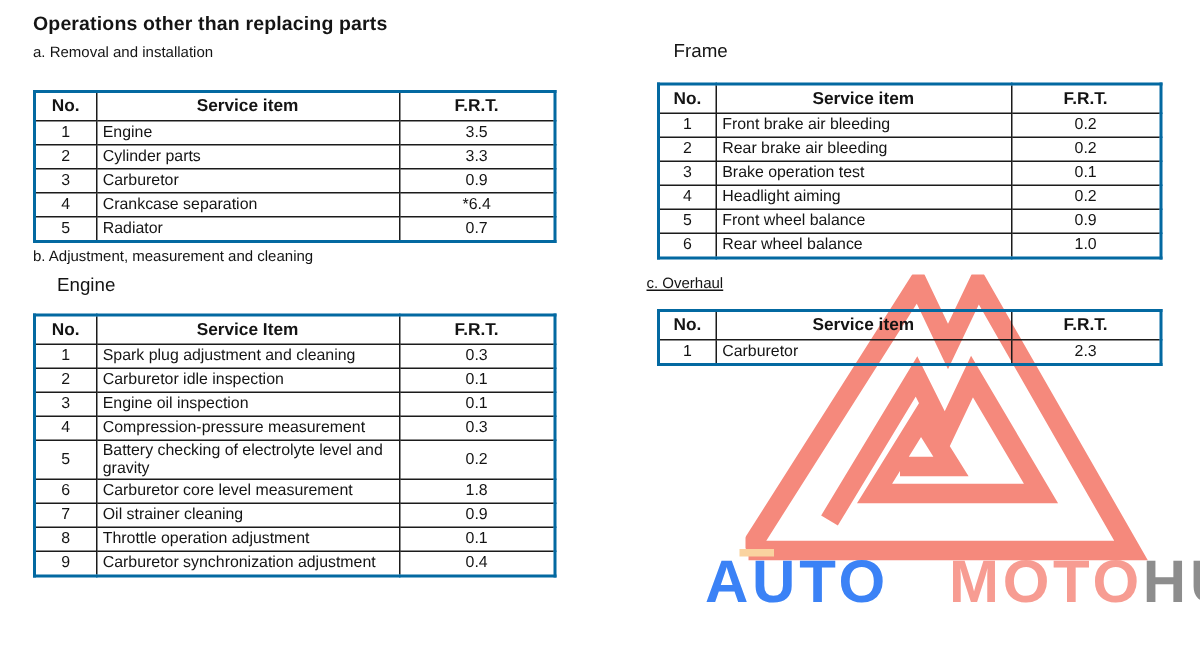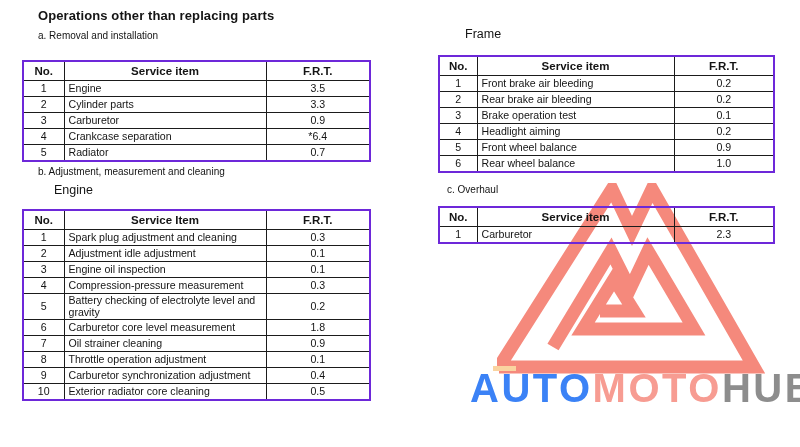--- a/index.html
+++ b/index.html
@@ -10,21 +10,21 @@
     -webkit-font-smoothing:antialiased;
   }
   .abs{position:absolute;}
   
   .doc-title{font-size:13px;font-weight:bold;letter-spacing:.1px;}
   .sec-head{font-size:10px;}
   .sub-head{font-size:12.5px;}
   
   table.doc-table{
     border-collapse:collapse;table-layout:fixed;background:transparent;
-    border:2px solid #6d28d9;z-index:2;position:absolute;
+    border:2px solid #0369a1;z-index:2;position:absolute;
   }
   table.doc-table th,table.doc-table td{
     border:1px solid #1b1b1b;overflow:hidden;
   }
   table.doc-table th{
     font-size:11.5px;font-weight:bold;height:16px;padding:1px 2px;text-align:center;
   }
   table.doc-table td{
     font-size:10.6px;height:13px;padding:1px 4px;line-height:1.1;
     vertical-align:middle;background:transparent;
@@ -34,33 +34,33 @@
   
   .left-tbl col.c-no{width:41px;} .left-tbl col.c-item{width:202px;} .left-tbl col.c-frt{width:104px;}
   .right-tbl col.c-no{width:38px;} .right-tbl col.c-item{width:197px;} .right-tbl col.c-frt{width:100px;}
   
   .logo-triangle{left:497px;top:183px;width:270px;height:192px;z-index:1;}
   .wordmark{
     left:470px;top:368px;z-index:1;white-space:nowrap;
     font-size:40px;font-weight:bold;letter-spacing:2.5px;line-height:1;
   }
   .u-dash{left:493px;top:366px;width:23px;height:5px;z-index:1;}
-  .z2{z-index:2;margin-left:16px;}
+  .z2{z-index:2;}
 </style>
 </head>
 <body>
 
 <div class="abs logo-triangle">
   <svg width="270" height="192" viewBox="0 0 270 192" xmlns="http://www.w3.org/2000/svg">
     <polyline points="2,184 115,6 135,48 155,6 257,184 2,184" fill="none" stroke="#F5897C" stroke-width="13" stroke-miterlimit="5"></polyline>
     <polyline points="56,164 114,68 133,106 151,68 197,146 86,146 117,96 137,128 103,128" fill="none" stroke="#F5897C" stroke-width="13" stroke-miterlimit="5"></polyline>
   </svg>
 </div>
 <div class="abs u-dash" style="background:#FAD3A0;"></div>
-<div class="abs wordmark"><span style="color:#3b82f6;">AUTO</span><span style="color:#F79C92;">MOTO</span><span style="color:#8D8D8D;">HUB</span></div>
+<div class="abs wordmark"><span style="color:#3b82f6;">AUTO</span><span style="color:#F79C92;margin-left:40px;">MOTO</span><span style="color:#8D8D8D;">HUB</span></div>
 
 <div class="abs doc-title z2" style="left:22px;top:8px;">Operations other than replacing parts</div>
 
 <div class="abs sec-head z2" style="left:22px;top:30px;">a. Removal and installation</div>
 
 <table class="doc-table left-tbl" style="left:22px;top:60px;width:348px;">
   <colgroup>
       <col class="c-no">
       <col class="c-item">
       <col class="c-frt">
@@ -119,21 +119,21 @@
       </tr>
     </thead>
     <tbody>
       <tr>
         <td class="num">1</td>
         <td class="item">Spark plug adjustment and cleaning</td>
         <td class="frt">0.3</td>
       </tr>
       <tr>
         <td class="num">2</td>
-        <td class="item">Adjustment idle adjustment</td>
+        <td class="item">Carburetor idle inspection</td>
         <td class="frt">0.1</td>
       </tr>
       <tr>
         <td class="num">3</td>
         <td class="item">Engine oil inspection</td>
         <td class="frt">0.1</td>
       </tr>
       <tr>
         <td class="num">4</td>
         <td class="item">Compression-pressure measurement</td>
@@ -157,25 +157,20 @@
       <tr>
         <td class="num">8</td>
         <td class="item">Throttle operation adjustment</td>
         <td class="frt">0.1</td>
       </tr>
       <tr>
         <td class="num">9</td>
         <td class="item">Carburetor synchronization adjustment</td>
         <td class="frt">0.4</td>
       </tr>
-      <tr>
-        <td class="num">10</td>
-        <td class="item">Exterior radiator core cleaning</td>
-        <td class="frt">0.5</td>
-      </tr>
     </tbody>
   </table>
 
 <div class="abs sub-head z2" style="left:449px;top:27px;">Frame</div>
 
 <table class="doc-table right-tbl" style="left:438px;top:55px;width:337px;">
   <colgroup>
       <col class="c-no">
       <col class="c-item">
       <col class="c-frt">
@@ -214,21 +209,21 @@
         <td class="frt">0.9</td>
       </tr>
       <tr>
         <td class="num">6</td>
         <td class="item">Rear wheel balance</td>
         <td class="frt">1.0</td>
       </tr>
     </tbody>
   </table>
 
-<div class="abs sec-head z2" style="left:431px;top:184px;">c. Overhaul</div>
+<div class="abs sec-head z2" style="left:431px;top:184px;text-decoration:underline;">c. Overhaul</div>
 
 <table class="doc-table right-tbl" style="left:438px;top:206px;width:337px;">
   <colgroup>
       <col class="c-no">
       <col class="c-item">
       <col class="c-frt">
     </colgroup>
 <thead>
       <tr>
         <th>No.</th>

